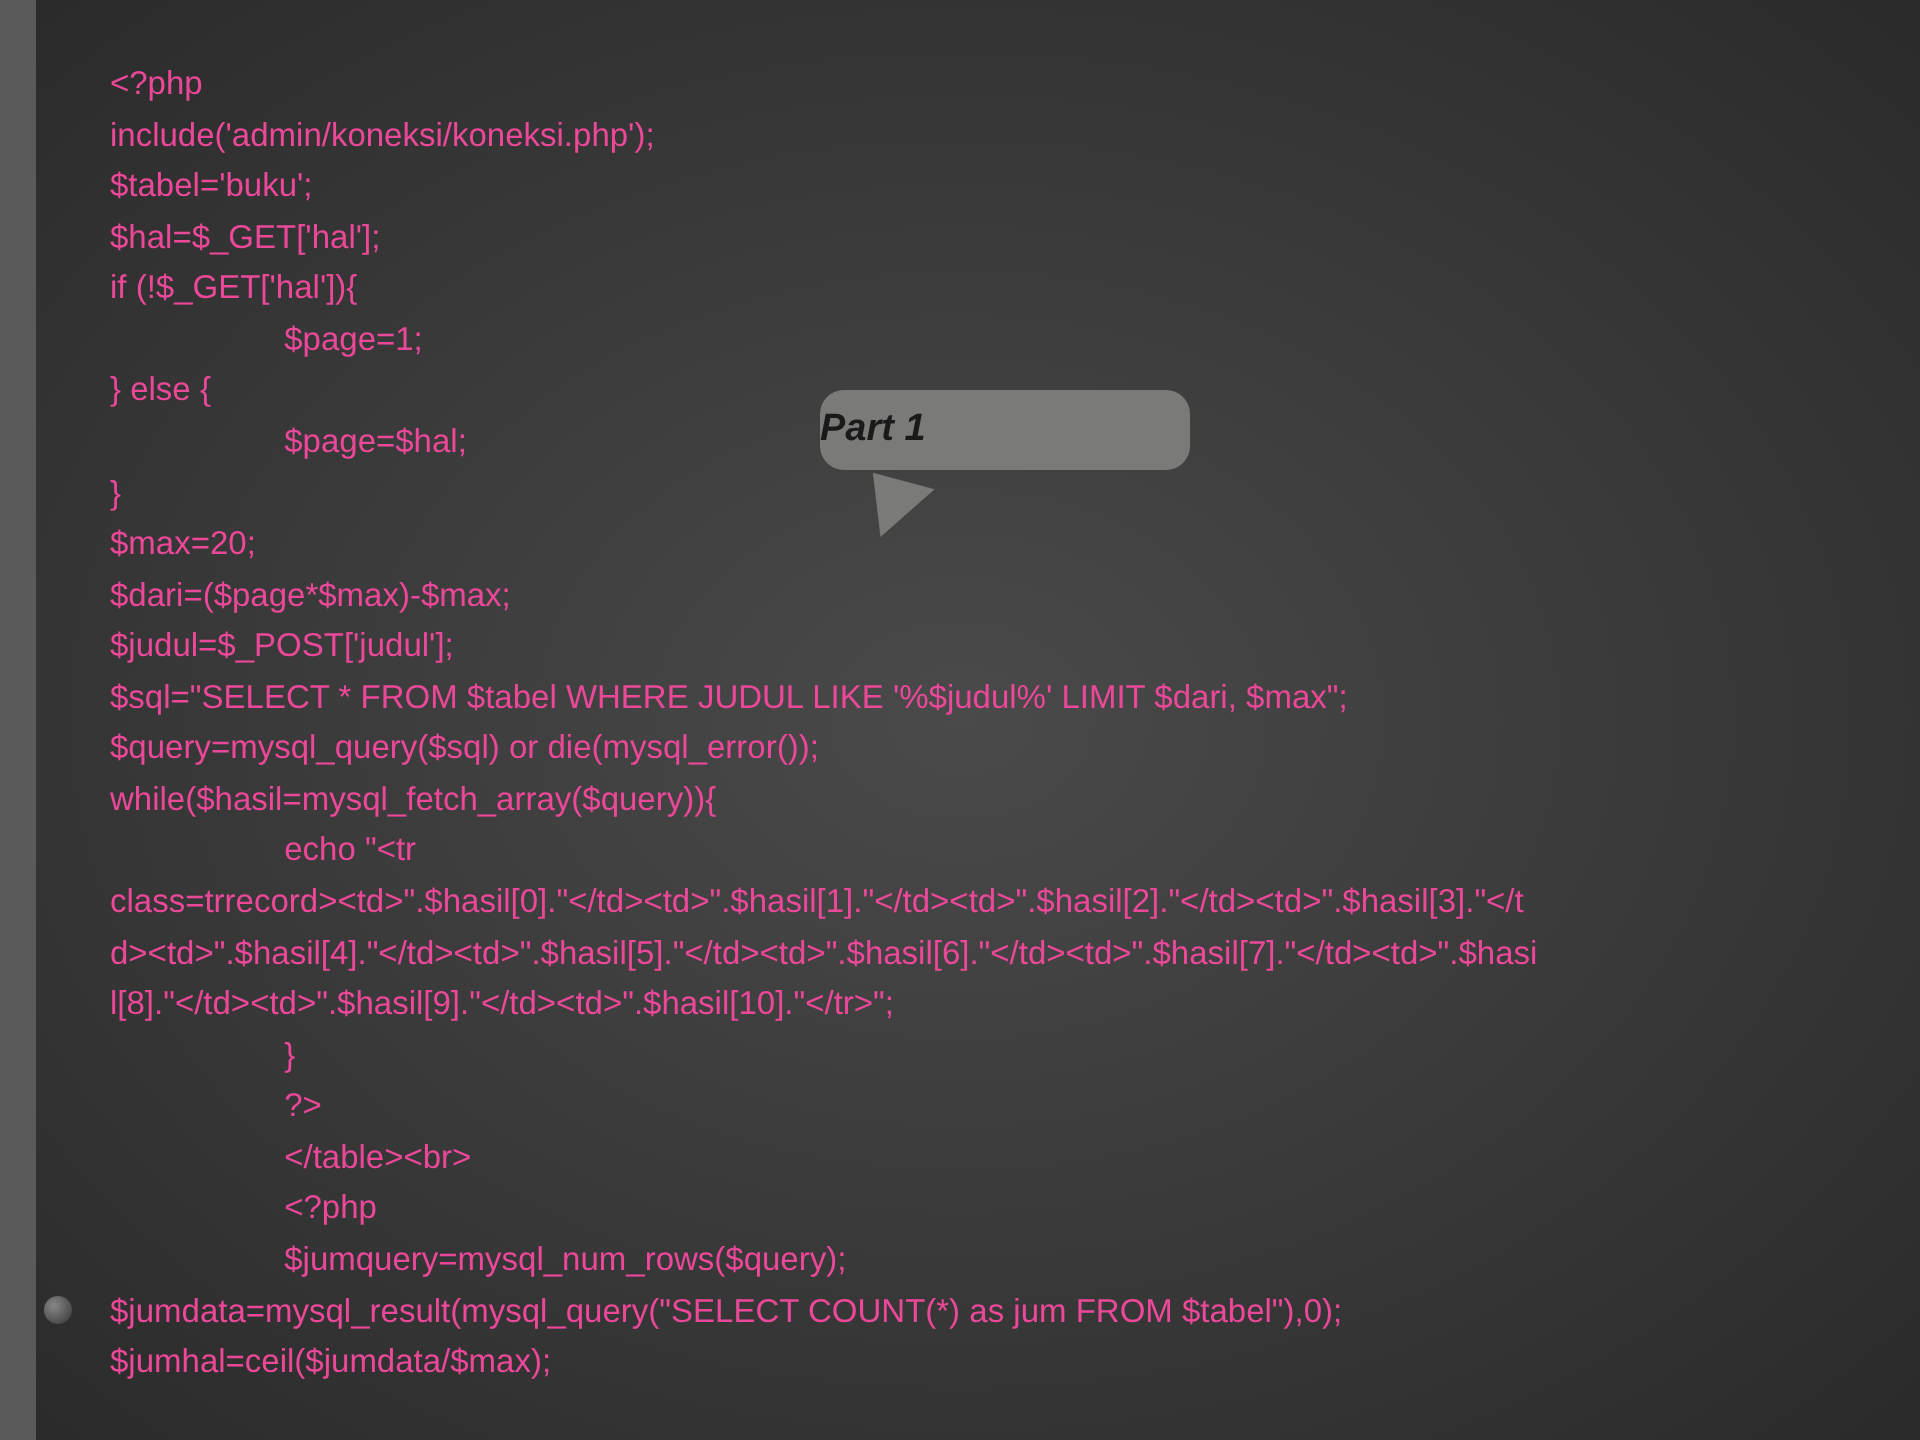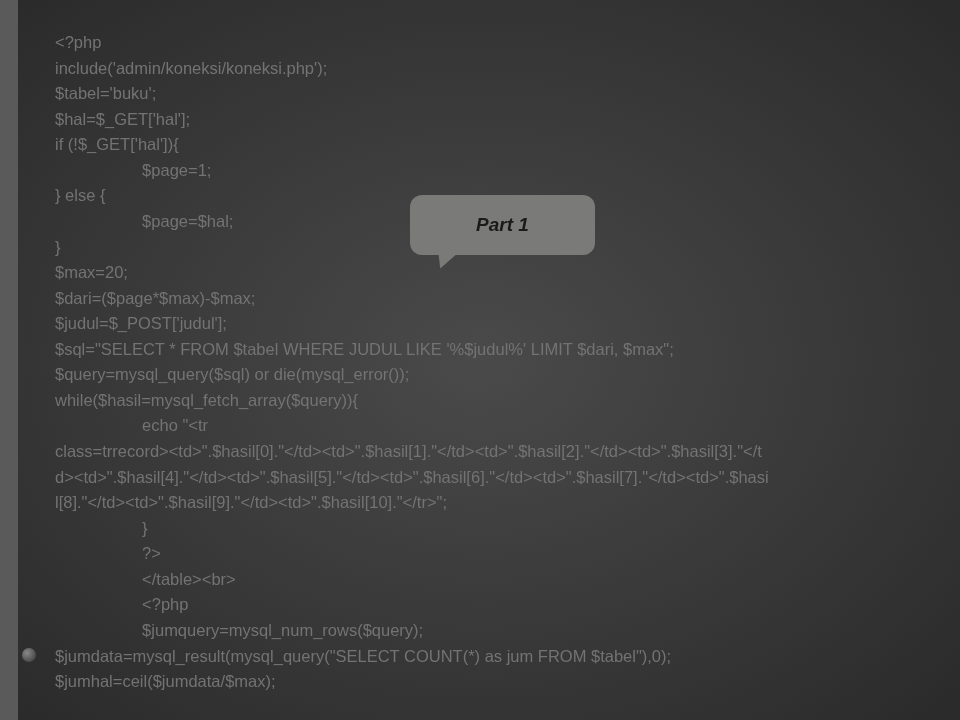--- a/index.html
+++ b/index.html
@@ -26,37 +26,37 @@
     width: 14px;
     height: 14px;
     border-radius: 50%;
     background: radial-gradient(circle at 35% 35%, #888 0%, #555 60%, #333 100%);
   }
   .content {
     position: absolute;
     left: 55px;
     top: 30px;
     right: 30px;
-    color: #737373;
+    color: #ec4899;
     font-size: 16.5px;
     line-height: 1.55;
     white-space: pre-wrap;
     font-family: Arial, sans-serif;
   }
   .callout {
     position: absolute;
     left: 410px;
     top: 195px;
     width: 185px;
-    height: 60px;
+    height: 40px;
     background: #7a7a78;
     border-radius: 12px;
     display: flex;
     align-items: center;
-    justify-content: center;
+    justify-content: flex-start;
     color: #1a1a1a;
     font-style: italic;
     font-weight: bold;
     font-size: 19px;
   }
   .callout-tail {
     position: absolute;
     left: 432px;
     top: 240px;
     width: 0;

